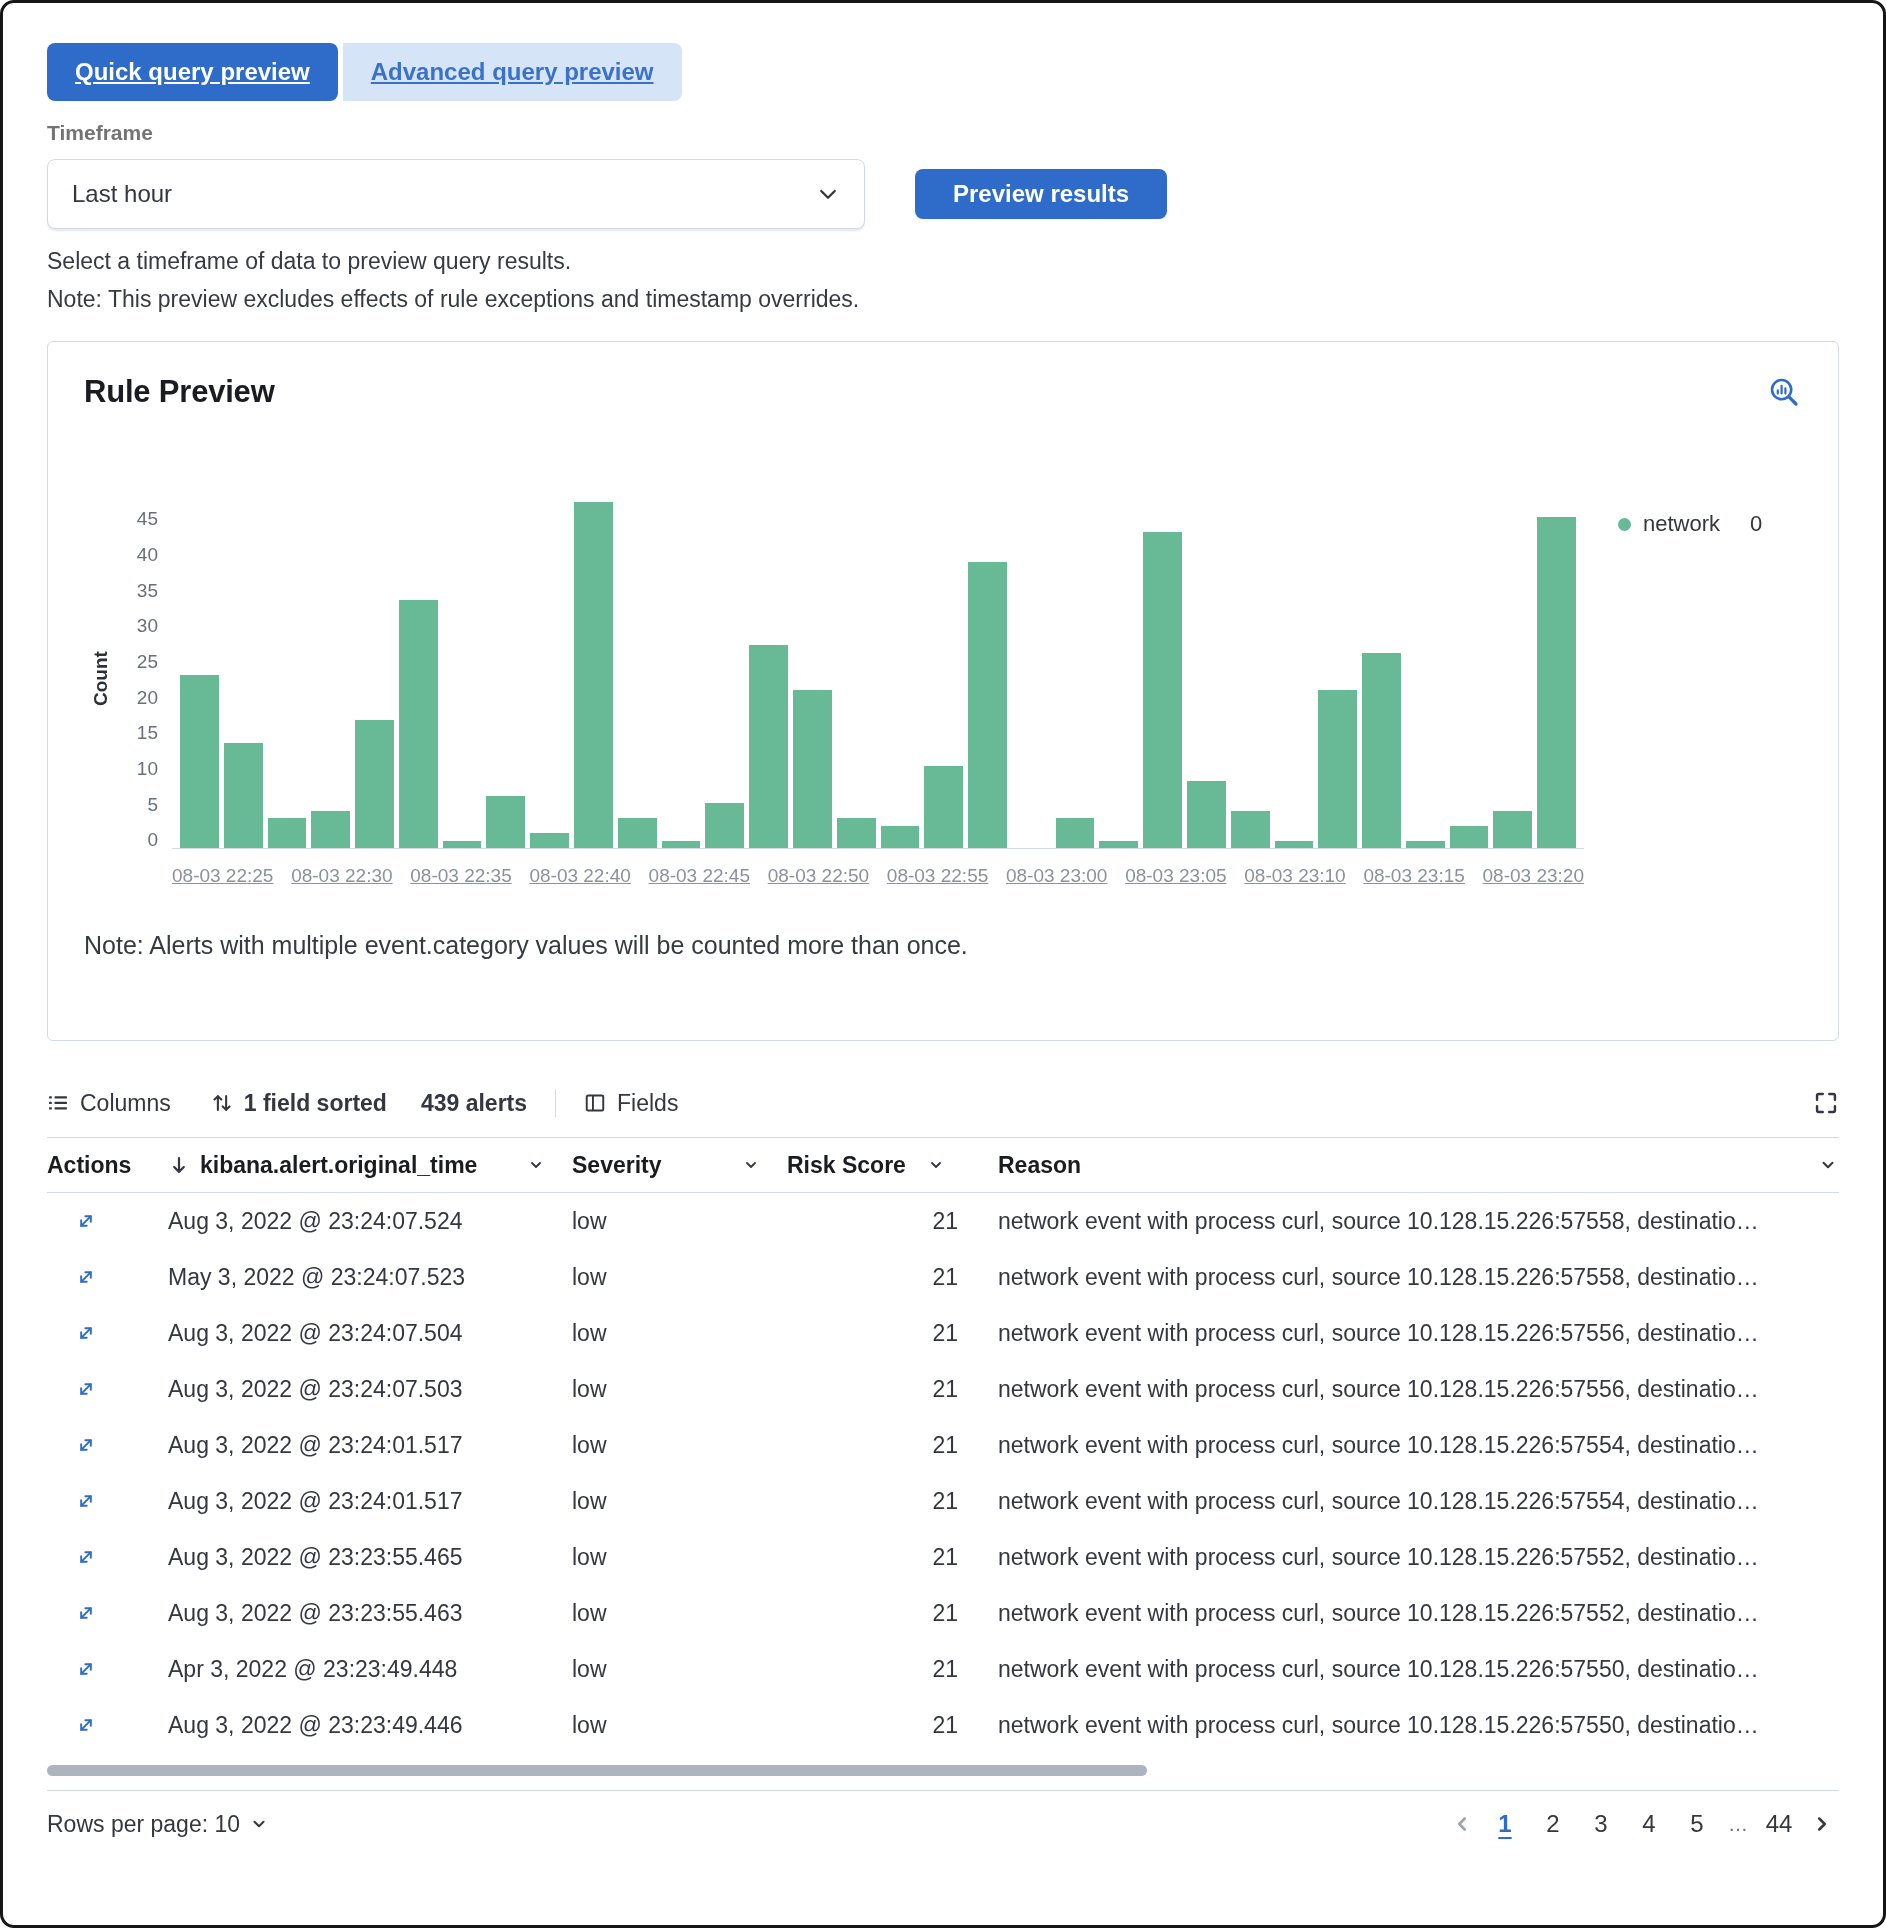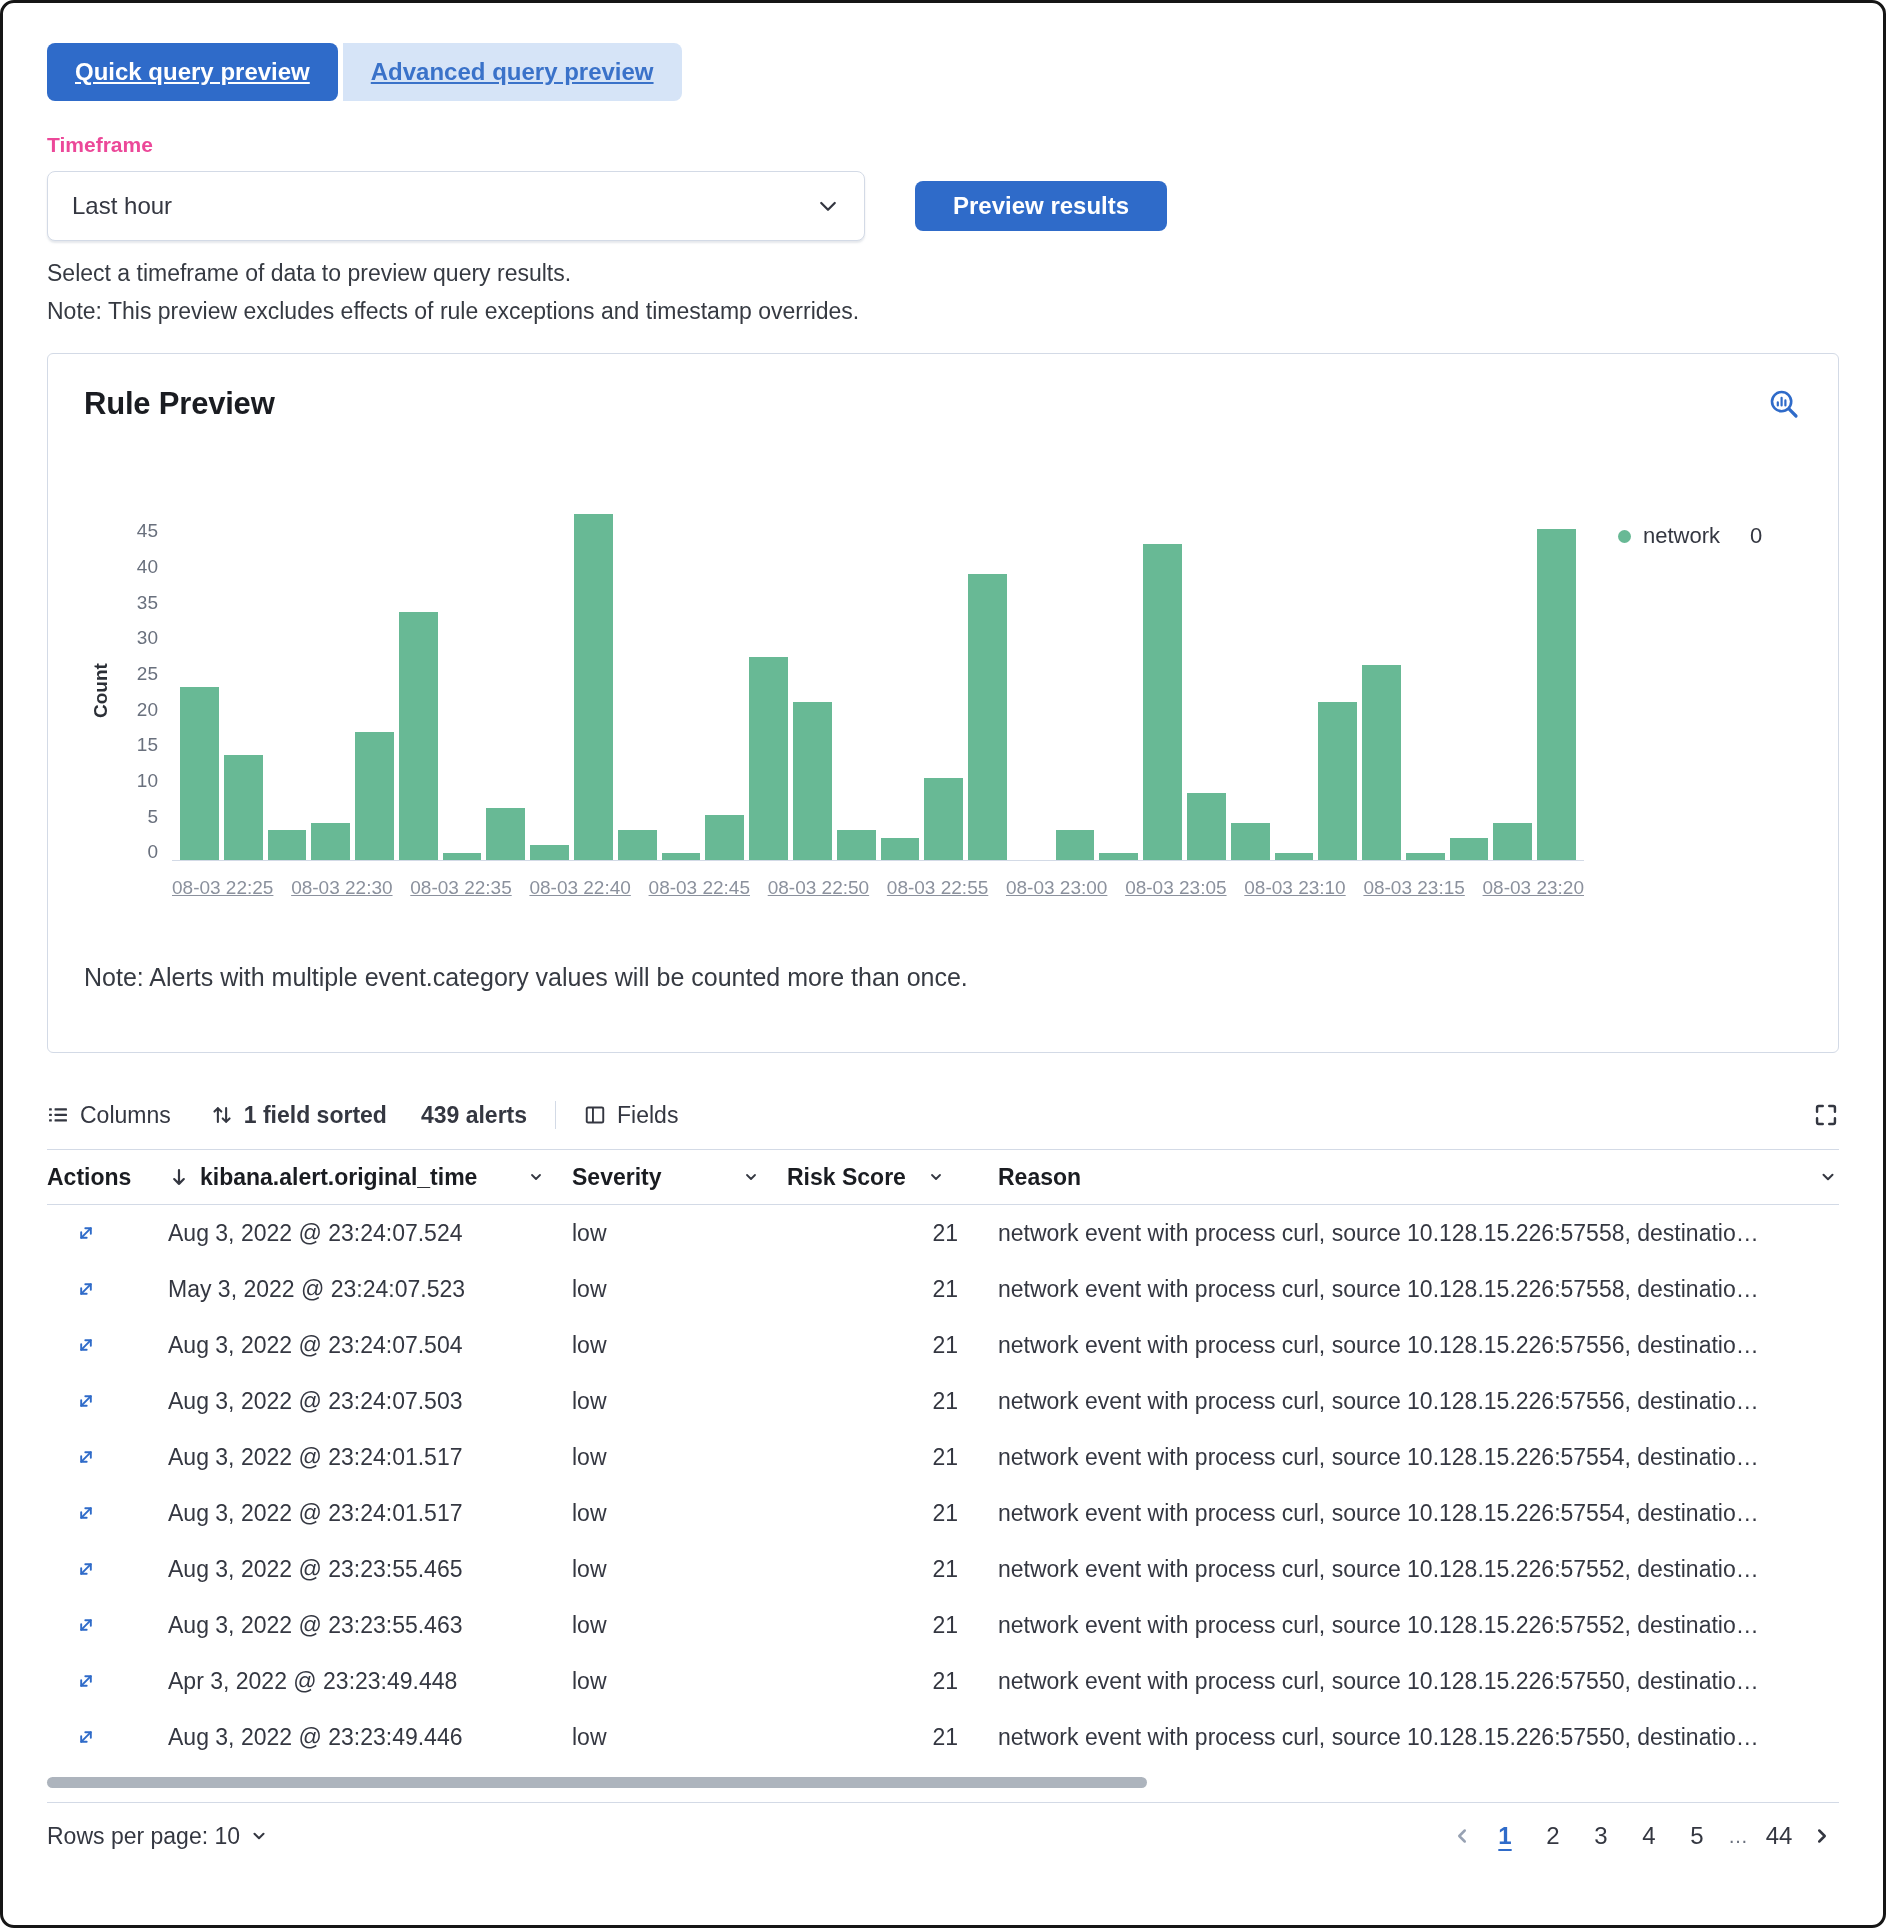--- a/index.html
+++ b/index.html
@@ -21,21 +21,21 @@
   
   .tabs { display: flex; gap: 5px; width: max-content; }
   .tab {
     border: 0; cursor: pointer; font-family: inherit;
     font-size: 24px; font-weight: 700; height: 58px; padding: 0 28px; text-decoration: underline;
   }
   .tab.active { background: #2f6bc9; color: #fff; border-radius: 8px; }
   .tab.inactive { background: #d6e4f7; color: #3a72c9; border-radius: 0 8px 8px 0; }
 
   
-  .tf-label { margin-top: 32px; font-size: 21px; font-weight: 700; color: #ec4899; }
+  .tf-label { margin-top: 20px; font-size: 21px; font-weight: 700; color: #737373; }
   .tf-row { display: flex; align-items: center; margin-top: 14px; }
   .select {
     width: 818px; height: 70px; background: #fff;
     border: 1px solid #d3dae6; border-radius: 8px;
     box-shadow: 0 2px 2px rgba(152,162,179,.25);
     display: flex; align-items: center; justify-content: space-between;
     padding: 0 24px; font-size: 24px; color: #343741; cursor: pointer;
   }
   .btn-primary {
     margin-left: 50px; height: 50px; padding: 0 38px;
@@ -73,21 +73,21 @@
   .plot { height: 340px; border-bottom: 1px solid #d3dae6; position: relative; }
   .bars { position: absolute; left: 0; right: 0; top: 0; bottom: 0;
     display: flex; align-items: flex-end; gap: 5px; padding: 0 8px; overflow: visible; }
   .bar { flex: 1; background: #68b995; }
   .xticks { display: flex; justify-content: space-between; margin-top: 16px;
     font-size: 19px; color: #8b919d; white-space: nowrap; text-decoration: underline; }
   .legend { width: 218px; align-self: flex-start; margin-top: 2px; padding-left: 34px;
     display: flex; align-items: center; gap: 12px; font-size: 22px; color: #343741; cursor: pointer; }
   .legend .dot { width: 13px; height: 13px; border-radius: 50%; background: #68b995; flex: none; }
   .legend-val { margin-left: 18px; }
-  .chart-note { margin-top: 64px; font-size: 25px; color: #363a42; }
+  .chart-note { margin-top: 44px; font-size: 25px; color: #363a42; }
 
   
   .grid-toolbar { margin-top: 48px; display: flex; align-items: center; font-size: 23px; color: #343741; }
   .tool { display: flex; align-items: center; gap: 11px; background: none; border: 0;
     font-family: inherit; font-size: 23px; color: #343741; cursor: pointer; padding: 0; }
   .tool.bold, .count { font-weight: 700; }
   .gt-sorted { margin-left: 40px; }
   .count { margin-left: 34px; }
   .vdiv { width: 1px; height: 28px; background: #d3dae6; margin: 0 28px; }
   .fullscreen { margin-left: auto; }

